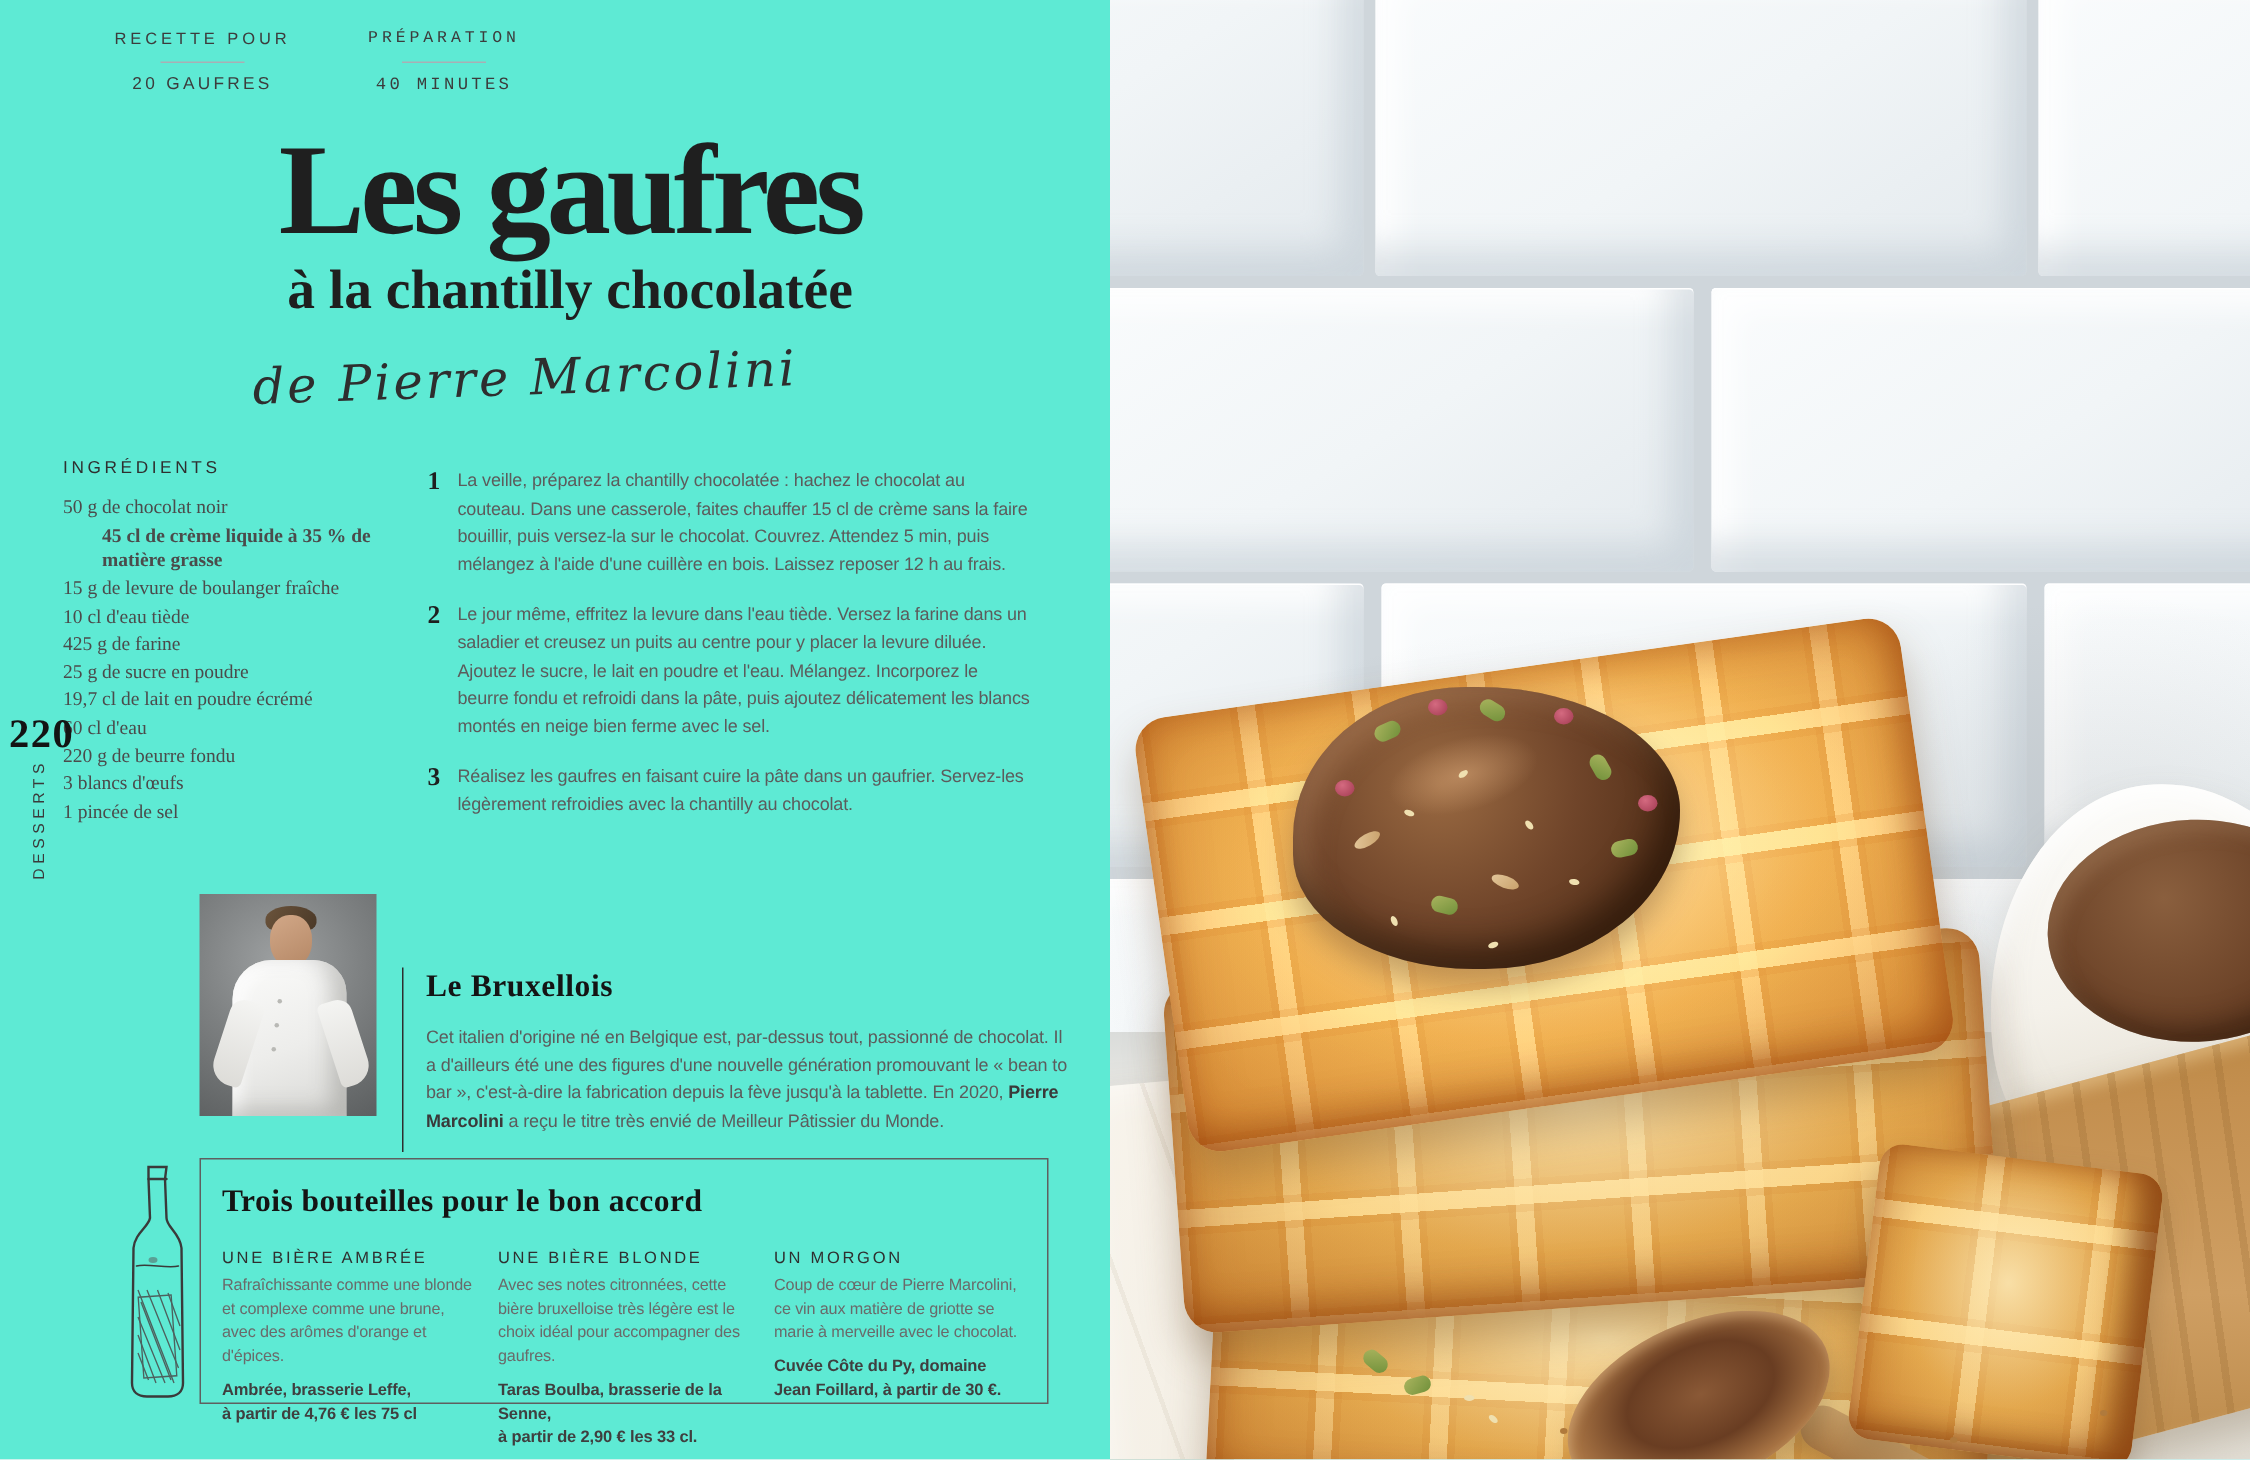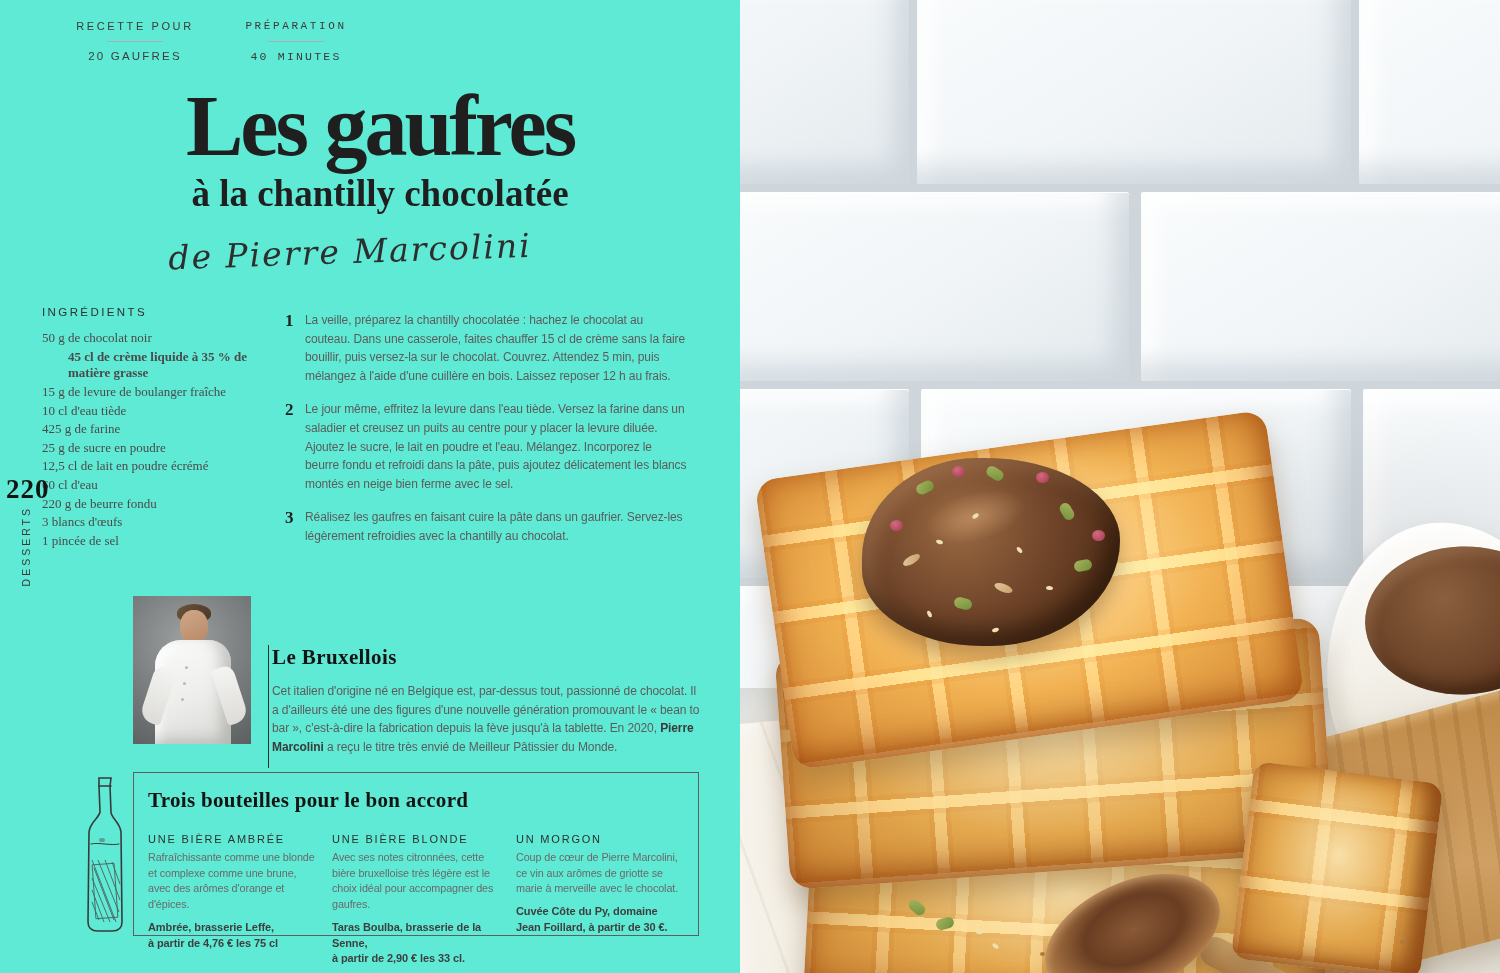--- a/index.html
+++ b/index.html
@@ -48,21 +48,21 @@
              background:linear-gradient(120deg,#6b543c,#4a3827);}
   .chef-body{position:absolute;left:22px;top:44px;width:76px;height:104px;border-radius:26px 22px 0 0;
              background:linear-gradient(160deg,#fbfbfa 0%,#ededeb 55%,#d8d8d5 100%);
              box-shadow:inset -10px -4px 14px rgba(140,140,135,.45), inset 6px 4px 10px rgba(255,255,255,.8);}
   .chef-arm{position:absolute;top:70px;width:22px;height:58px;background:linear-gradient(#f4f4f2,#dddcd8);}
   .chef-arm.l{left:14px;transform:rotate(18deg);border-radius:10px 4px 4px 14px;}
   .chef-arm.r{left:86px;transform:rotate(-18deg);border-radius:4px 10px 14px 4px;}
   .chef-btn{position:absolute;width:3px;height:3px;border-radius:50%;background:#b9b9b5;}
 
   
-  .profile{position:absolute;left:268px;top:645px;width:430px;border-left:1px solid #2e2e2e;padding-left:3px;}
+  .profile{position:absolute;left:268px;top:645px;width:430px;border-left:1px solid #2e2e2e;padding-left:15px;}
   .profile-h{font-family:"Liberation Serif",serif;font-weight:bold;font-size:21px;letter-spacing:.4px;
              color:#141414;margin:0 0 9px 0;}
   .profile-p{font-size:12px;line-height:1.55;color:#5c5c5c;letter-spacing:-0.1px;}
   .profile-p b{color:#3a3a3a;}
 
   
   .pairbox{position:absolute;left:133px;top:772px;width:566px;height:164px;border:1px solid #5f5f5f;
            box-sizing:border-box;padding:15px 14px 0 14px;}
   .pair-h{font-family:"Liberation Serif",serif;font-weight:bold;font-size:21px;letter-spacing:.3px;
           color:#141414;margin:0 0 20px 0;}
@@ -182,21 +182,21 @@
   </div>
 
   <div class="ingredients">
     <div class="ing-title">INGRÉDIENTS</div>
     <div class="ing-item">50 g de chocolat noir</div>
     <div class="ing-item" style="max-width:200px;margin:2px auto;font-weight:bold;">45 cl de crème liquide à 35 % de matière grasse</div>
     <div class="ing-item">15 g de levure de boulanger fraîche</div>
     <div class="ing-item">10 cl d'eau tiède</div>
     <div class="ing-item">425 g de farine</div>
     <div class="ing-item">25 g de sucre en poudre</div>
-    <div class="ing-item">12,5 cl de lait en poudre écrémé</div>
+    <div class="ing-item">19,7 cl de lait en poudre écrémé</div>
     <div class="ing-item">60 cl d'eau</div>
     <div class="ing-item">220 g de beurre fondu</div>
     <div class="ing-item">3 blancs d'œufs</div>
     <div class="ing-item">1 pincée de sel</div>
   </div>
 
   <div class="steps">
     <div class="step">
       <div class="step-num">1</div>
       <div class="step-text">La veille, préparez la chantilly chocolatée : hachez le chocolat au couteau. Dans une casserole, faites chauffer 15 cl de crème sans la faire bouillir, puis versez-la sur le chocolat. Couvrez. Attendez 5 min, puis mélangez à l'aide d'une cuillère en bois. Laissez reposer 12 h au frais.</div>
@@ -253,21 +253,21 @@
 à partir de 4,76 € les 75 cl</div>
       </div>
       <div class="pair-col">
         <div class="pair-title">UNE BIÈRE BLONDE</div>
         <div class="pair-desc">Avec ses notes citronnées, cette bière bruxelloise très légère est le choix idéal pour accompagner des gaufres.</div>
         <div class="pair-prod">Taras Boulba, brasserie de la Senne,
 à partir de 2,90 € les 33 cl.</div>
       </div>
       <div class="pair-col">
         <div class="pair-title">UN MORGON</div>
-        <div class="pair-desc">Coup de cœur de Pierre Marcolini, ce vin aux arômes de griotte se marie à merveille avec le chocolat.</div>
+        <div class="pair-desc">Coup de cœur de Pierre Marcolini, ce vin aux matière de griotte se marie à merveille avec le chocolat.</div>
         <div class="pair-prod">Cuvée Côte du Py, domaine
 Jean Foillard, à partir de 30 €.</div>
       </div>
     </div>
   </div>
 
   <div class="photo">
 
     <div class="tile" style="left:-262px;top:-22px;width:431px;height:206px;"></div>
     <div class="tile" style="left:177px;top:-22px;width:434px;height:206px;"></div>

